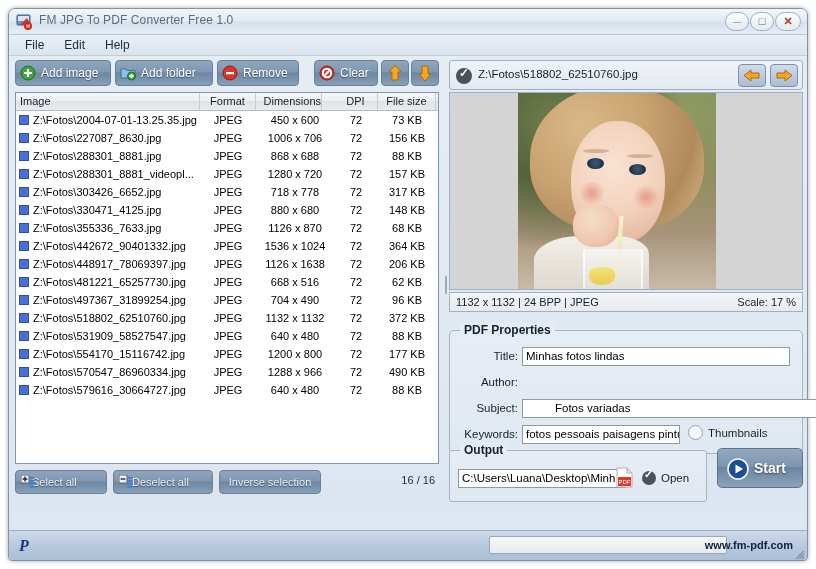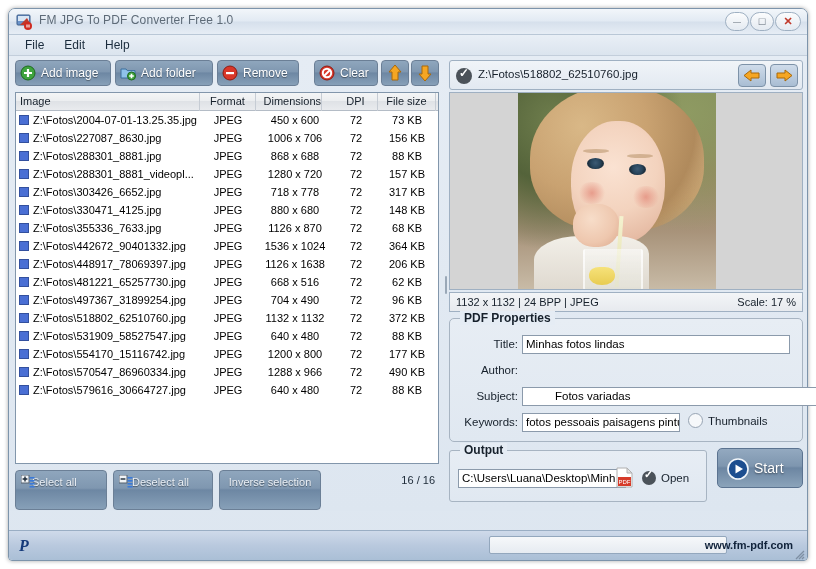--- a/index.html
+++ b/index.html
@@ -168,21 +168,21 @@
   .cb.on { background: #4a6fd4; border-color: #33509e; }
   .c-name { position: absolute; left: 17px; width: 168px; overflow:hidden; white-space:nowrap; text-overflow: ellipsis;}
   .c-fmt  { position: absolute; left: 184px; width: 56px; text-align:center;}
   .c-dim  { position: absolute; left: 240px; width: 78px; text-align:center;}
   .c-dpi  { position: absolute; left: 318px; width: 44px; text-align:center;}
   .c-size { position: absolute; left: 362px; width: 58px; text-align:center;}
 
   
   #sel-bar { position: absolute; left: 0; top: 414px; width: 424px; height: 26px; }
   .selbtn {
-    position: absolute; top: 0; height: 40px;
+    position: absolute; top: 0; height: 24px;
     border: 1px solid #6b7f96; border-radius: 4px;
     background: linear-gradient(to bottom, #8fa6bd 0%, #7f97b0 45%, #6d87a3 50%, #87a0b8 100%);
     color: #e9eef4; font-size: 11px;
     text-shadow: 0 1px 1px rgba(0,0,0,.45);
     line-height: 22px; cursor: pointer; white-space: nowrap;
     text-align: center;
   }
   #sb-select   { left: 0;   width: 92px; padding-left: 16px; text-align:left;}
   #sb-deselect { left: 98px; width: 100px; padding-left: 18px; text-align:left;}
   #sb-inverse  { left: 204px; width: 102px; }
@@ -325,21 +325,21 @@
     position: absolute; left: 0; top: 232px; width: 354px; height: 20px;
     background: linear-gradient(to bottom,#f3f5f7,#e7eaee);
     border: 1px solid #9fb0c2;
     font-size: 11px; color: #16202b;
   }
   #info-left  { position:absolute; left:6px; top:3px; }
   #info-right { position:absolute; right:6px; top:3px; }
 
   
   #pdf-group {
-    position: absolute; left: 0; top: 258px; width: 354px; height: 124px;
+    position: absolute; left: 0; top: 270px; width: 354px; height: 124px;
     border: 1px solid #a7b4c2; border-radius: 5px;
     background: linear-gradient(to bottom,#e7edf4,#e0e8f1);
   }
   #pdf-legend {
     position:absolute; left: 10px; top: -8px;
     padding: 0 4px; background: #e5ecf4;
     font-size: 12px; font-weight: bold; color: #16202b;
   }
   .fld-label {
     position: absolute; font-size: 11.5px; color: #16202b;
@@ -406,21 +406,21 @@
   #start-btn {
     position:absolute; left: 268px; top: 388px; width: 86px; height: 40px;
     border: 1px solid #5b7characters;
     border: 1px solid #5b7390;
     border-radius: 5px;
     background: linear-gradient(to bottom,#93a9c0 0%,#7e96af 45%,#6c86a2 50%,#8ba3ba 100%);
     cursor: pointer;
   }
   #start-label {
     position:absolute; left: 36px; top: 11px;
-    color:#fff; font-size: 14px; font-weight: normal;
+    color:#fff; font-size: 14px; font-weight: bold;
     text-shadow: 0 1px 2px rgba(0,0,0,.5);
   }
   #start-ico { position:absolute; left: 8px; top: 8px; width: 24px; height: 24px;}
 
   
   #statusbar {
     position:absolute; left:0; bottom:0; width:100%; height: 30px;
     background: linear-gradient(to bottom,#cfdaea 0%,#b9c9de 50%,#aabfd6 100%);
     border-top: 1px solid #9aaec4;
     border-radius: 0 0 4px 4px;

